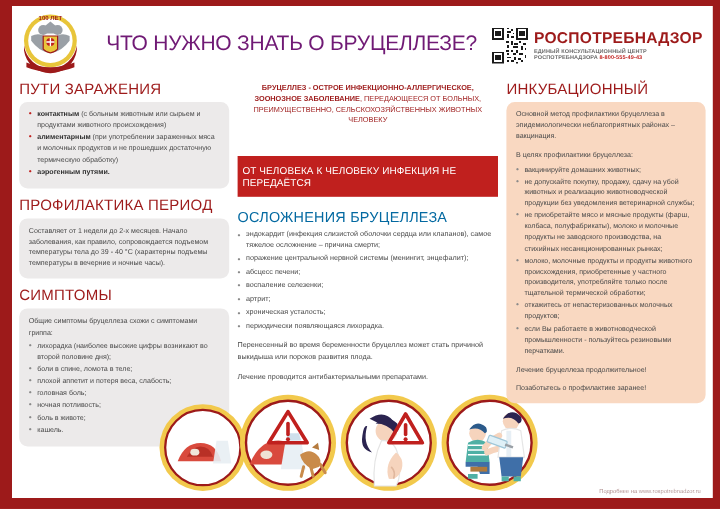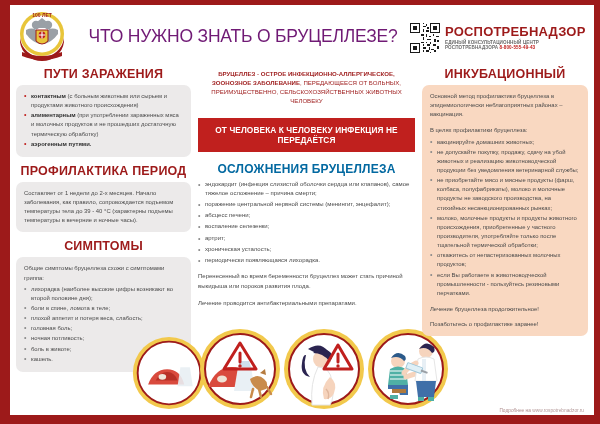--- a/index.html
+++ b/index.html
@@ -42,21 +42,21 @@
   
   .columns{
     display:flex;padding:0 6px 0 6px;box-sizing:border-box;gap:7px;
     height:calc(100% - 62px);
   }
   .col-left{flex:0 0 175px;position:relative;}
   .col-mid{flex:1 1 auto;position:relative;}
   .col-right{flex:0 0 166px;position:relative;}
 
   h2.sec{
-    color:#9d1a1a;font-weight:bold;text-align:center;margin:0 0 4px 0;
+    color:#9d1a1a;font-weight:normal;margin:0 0 4px 0;
     font-size:12.5px;letter-spacing:.2px;
   }
   h2.sec.mid{color:#0369a1;font-size:12px;margin-top:2px;}
   .panel{
     background:#eceaea;border-radius:7px;padding:7px 8px;box-sizing:border-box;
     color:#4a4a4a;font-size:5.9px;line-height:1.55;
   }
   .panel.peach{background:#f9d8c1;color:#4a4a4a;}
   ul.bul{margin:0;padding:0;list-style:none;}
   ul.bul li{position:relative;padding-left:7px;margin:0 0 1px 0;}
@@ -67,22 +67,22 @@
   .b{font-weight:bold;color:#2f2f2f;}
   .gap{height:7px;}
   .lead{margin:0 0 2px 0;}
   
   .def{
     color:#9d1a1a;font-size:6.1px;line-height:1.5;text-align:center;
     padding:2px 4px 0 4px;font-weight:normal;
   }
   .def .hi{font-weight:bold;}
   .banner{
-    background:#c0201e;color:#ffffff;font-weight:bold;font-size:8.3px;
-    text-align:center;padding:7px 4px;margin:12px 0 10px 0;letter-spacing:.1px;
+    background:#c0201e;color:#ffffff;font-weight:normal;font-size:8.3px;
+    padding:7px 4px;margin:24px 0 10px 0;letter-spacing:.1px;
   }
   .mid-text{color:#4a4a4a;font-size:6px;line-height:1.6;}
   .mid-text ul.bul li{margin-bottom:1.5px;}
   .para{margin:7px 0 0 0;}
   
   .illus{
     position:absolute;left:0;right:0;bottom:4px;height:92px;
     display:flex;align-items:flex-end;justify-content:space-between;
   }
   .circ{width:84px;height:84px;flex:0 0 84px;}

